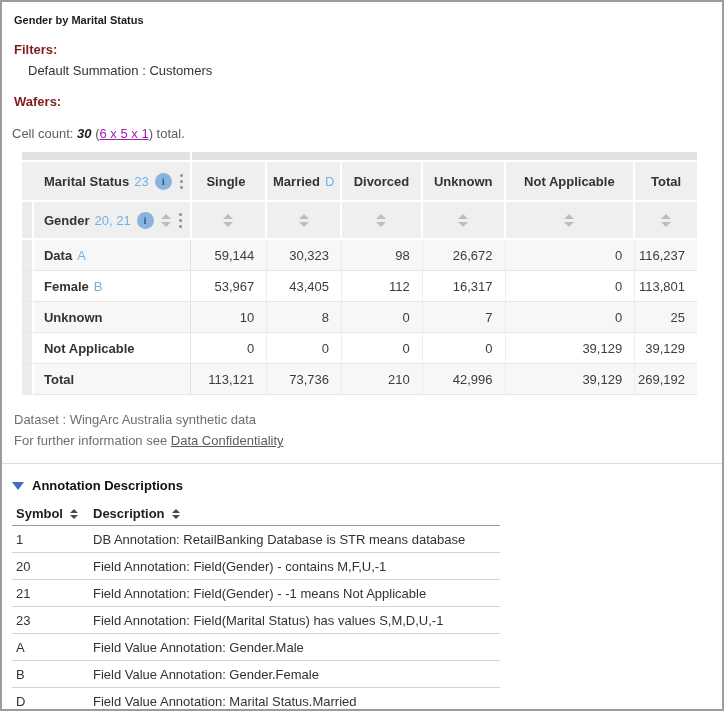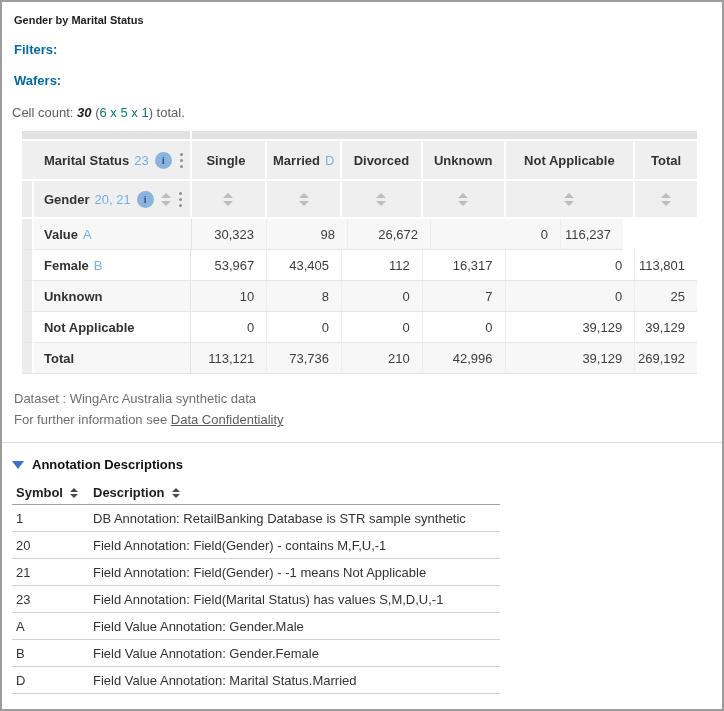--- a/index.html
+++ b/index.html
@@ -7,25 +7,25 @@
   .window {
     width:724px; height:711px;
     border:2px solid #9c9c9c;
     background:#fff;
     font-family:"Liberation Sans","DejaVu Sans",sans-serif;
     font-size:13px; color:#3c3c3c;
     overflow:hidden;
     position:relative;
   }
   .page-title { margin:12px 0 0 12px; font-size:11px; font-weight:bold; color:#1d1d1d; }
-  .section-label { margin:16px 0 0 12px; font-weight:bold; color:#0369a1; }
+  .section-label { margin:16px 0 0 12px; font-weight:bold; color:#7f1d1d; }
   .filters-value { margin:6px 0 0 26px; color:#333; }
   .cellcount { margin:17px 0 11px 10px; color:#5d5d5d; }
   .cellcount b { color:#222;font-style:italic; }
-  .link-gray { color:#0f766e; cursor:pointer; }
+  .link-gray { color:#a21caf; text-decoration:underline; cursor:pointer; }
 
   
   .xtab { margin-left:8px; width:687px;padding-left:12px; }
   .xrow { display:flex; }
   .cell { display:flex; align-items:center; }
   .c-handle { width:12px; }
   .c-label  { width:158px; }
   .c-labelw { width:170px; } 
   .c1{width:76px} .c2{width:75px} .c3{width:81px} .c4{width:83px} .c5{width:130px} .c6{width:62px}
 
@@ -88,20 +88,21 @@
   .msort .d { width:0;height:0;border-left:4px solid transparent;border-right:4px solid transparent;border-top:4px solid #4a4a4a; }
 </style>
 </head>
 <body>
 
 <div class="window">
 
   <div class="page-title">Gender by Marital Status</div>
 
   <div class="section-label">Filters:</div>
+  <div class="filters-value">Default Summation : Customers</div>
 
   <div class="section-label">Wafers:</div>
 
   <div class="cellcount">
     <span>Cell count:</span>
     <b>30</b>
     <span>(</span><a class="link-gray">6 x 5 x 1</a><span>)</span>
     <span>total.</span>
   </div>
 
@@ -195,23 +196,24 @@
           <span class="sortctl">
             <span class="tri-up"></span>
             <span class="tri-down"></span>
           </span>
         </div>
     </div>
 
     <div class="xrow drow odd">
       <div class="cell c-handle handle"></div>
       <div class="cell c-label lblcell">
-        <span>Value</span>
+        <span>Data</span>
         <span class="blue">A</span>
       </div>
+      <div class="cell c1 v">59,144</div>
       <div class="cell c2 v">30,323</div>
       <div class="cell c3 v">98</div>
       <div class="cell c4 v">26,672</div>
       <div class="cell c5 v">0</div>
       <div class="cell c6 v">116,237</div>
     </div>
 
     <div class="xrow drow even">
       <div class="cell c-handle handle"></div>
       <div class="cell c-label lblcell">
@@ -292,21 +294,21 @@
         <span>Description</span>
         <span class="msort">
             <span class="u"></span>
             <span class="d"></span>
           </span>
       </div>
     </div>
 
     <div class="ann-row">
       <div class="ann-sym">1</div>
-      <div class="ann-desc">DB Annotation: RetailBanking Database is STR sample synthetic</div>
+      <div class="ann-desc">DB Annotation: RetailBanking Database is STR means database</div>
     </div>
     <div class="ann-row">
       <div class="ann-sym">20</div>
       <div class="ann-desc">Field Annotation: Field(Gender) - contains M,F,U,-1</div>
     </div>
     <div class="ann-row">
       <div class="ann-sym">21</div>
       <div class="ann-desc">Field Annotation: Field(Gender) - -1 means Not Applicable</div>
     </div>
     <div class="ann-row">

